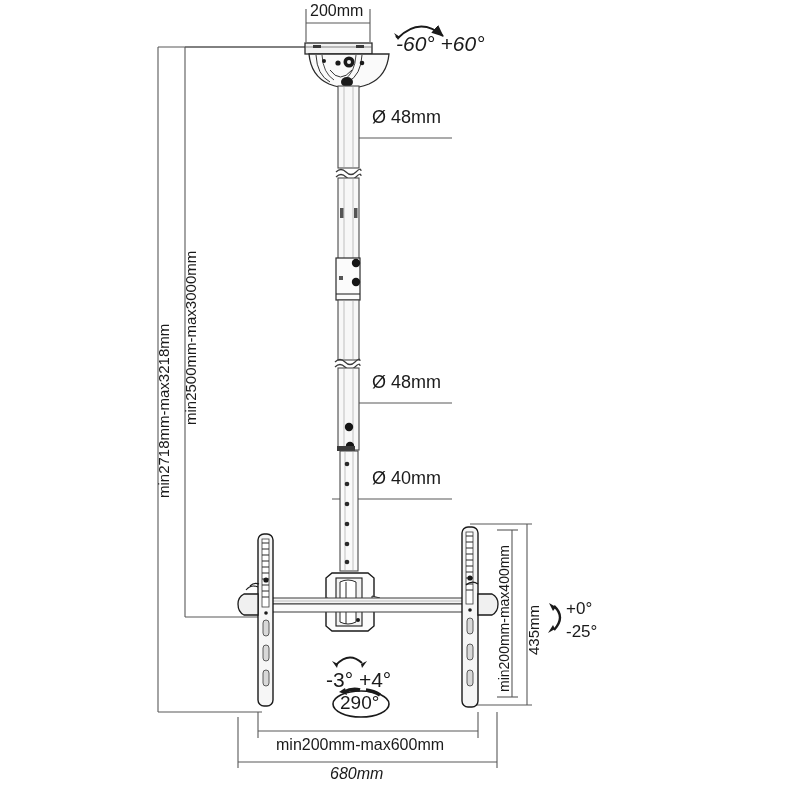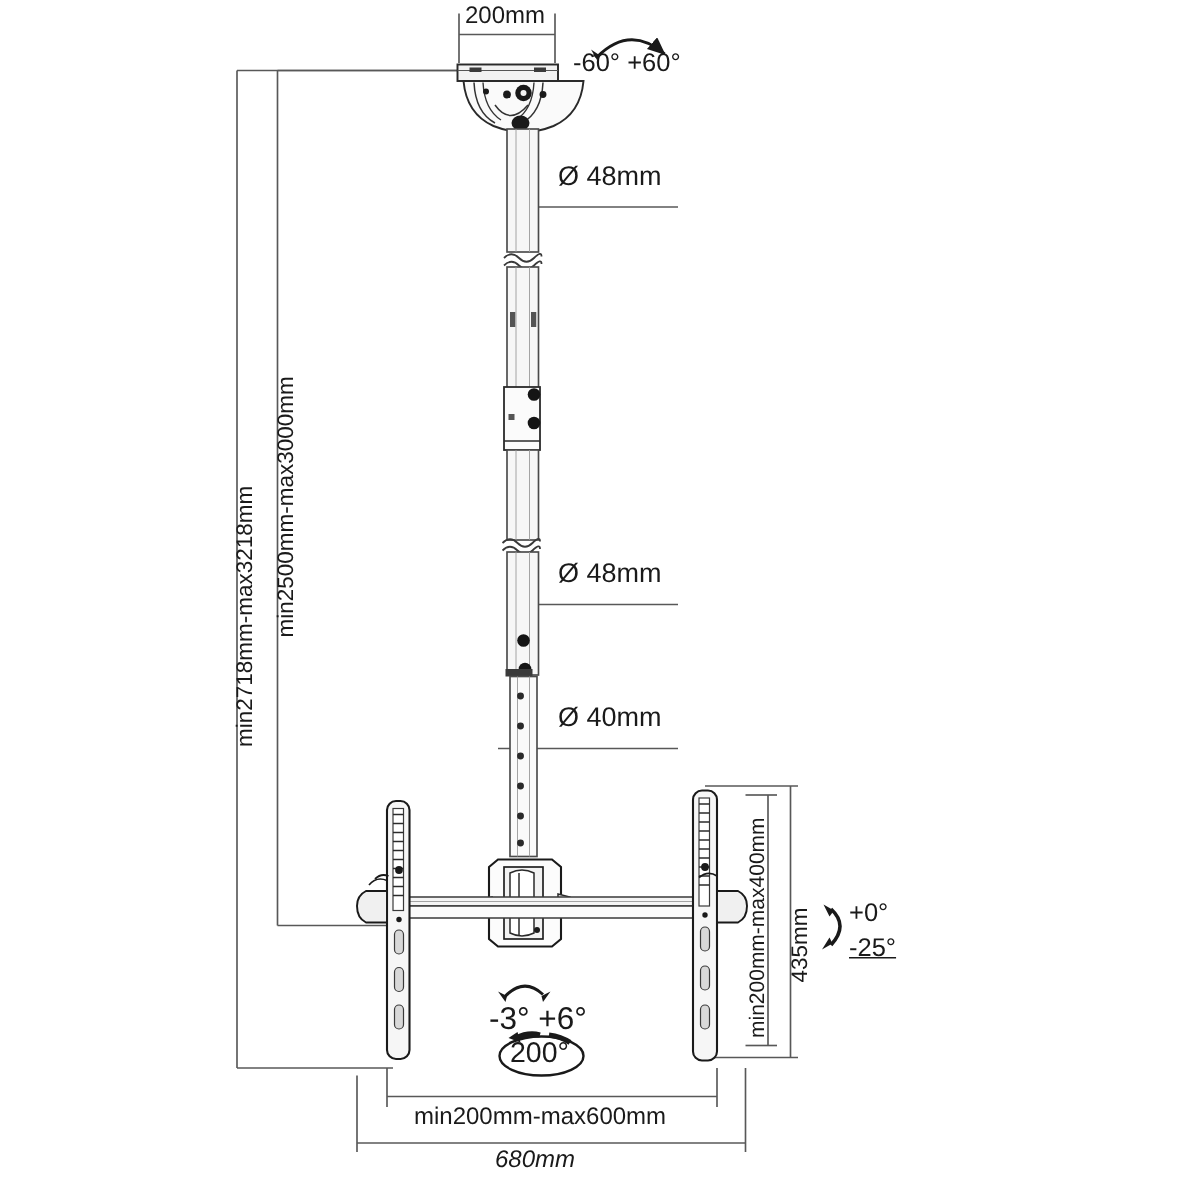--- a/index.html
+++ b/index.html
@@ -212,41 +212,41 @@
 
     <g>
       <path d="M554,606 q12,11 0,24" fill="none" stroke="#1a1a1a" stroke-width="2.4"></path>
       <path d="M556,607 L549,603 L553,611 z" fill="#1a1a1a"></path>
       <path d="M555,629 L548,633 L553,625 z" fill="#1a1a1a"></path>
     </g>
   </svg>
 
   <div class="lbl" style="left:310px;top:2px;font-size:16px;">200mm</div>
 
-  <div class="lbl" style="left:382px;top:32px;font-size:17px;">-60° +60°</div>
+  <div class="lbl" style="left:396px;top:32px;font-size:21px;font-style:italic;">-60° +60°</div>
 
   <div class="lbl" style="left:372px;top:107px;font-size:18px;">Ø 48mm</div>
 
   <div class="lbl" style="left:372px;top:372px;font-size:18px;">Ø 48mm</div>
 
   <div class="lbl" style="left:372px;top:468px;font-size:18px;text-align:right;">Ø 40mm</div>
 
   <div class="lbl vert" style="left:155px;top:498px;font-size:15px;transform:rotate(-90deg);">min2718mm-max3218mm</div>
 
   <div class="lbl vert" style="left:182px;top:425px;font-size:15px;transform:rotate(-90deg);">min2500mm-max3000mm</div>
 
   <div class="lbl vert" style="left:496px;top:692px;font-size:14px;transform:rotate(-90deg);">min200mm-max400mm</div>
 
   <div class="lbl vert" style="left:525px;top:655px;font-size:15px;transform:rotate(-90deg);">435mm</div>
 
-  <div class="lbl" style="left:326px;top:668px;font-size:21px;">-3° +6°</div>
-
-  <div class="lbl" style="left:340px;top:692px;font-size:19px;">200°</div>
+  <div class="lbl" style="left:326px;top:668px;font-size:21px;">-3° +4°</div>
+
+  <div class="lbl" style="left:340px;top:692px;font-size:19px;">290°</div>
 
   <div class="lbl" style="left:566px;top:599px;font-size:17px;">+0°</div>
 
-  <div class="lbl" style="left:566px;top:622px;font-size:17px;text-decoration:underline;">-25°</div>
+  <div class="lbl" style="left:566px;top:622px;font-size:17px;">-25°</div>
 
   <div class="lbl" style="left:276px;top:736px;font-size:16px;text-align:center;">min200mm-max600mm</div>
 
   <div class="lbl" style="left:330px;top:765px;font-size:16px;font-style:italic;">680mm</div>
 
 </div>
 
 </body></html>

